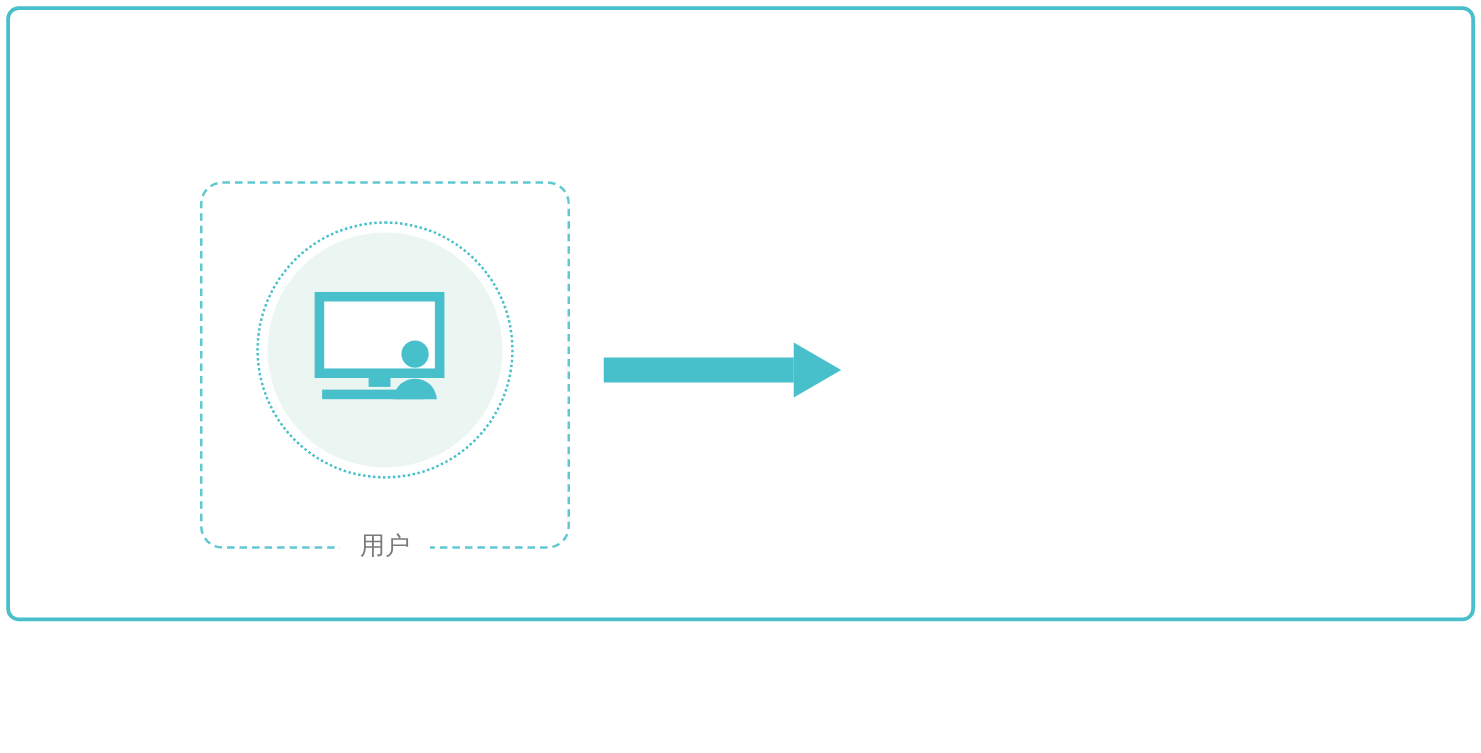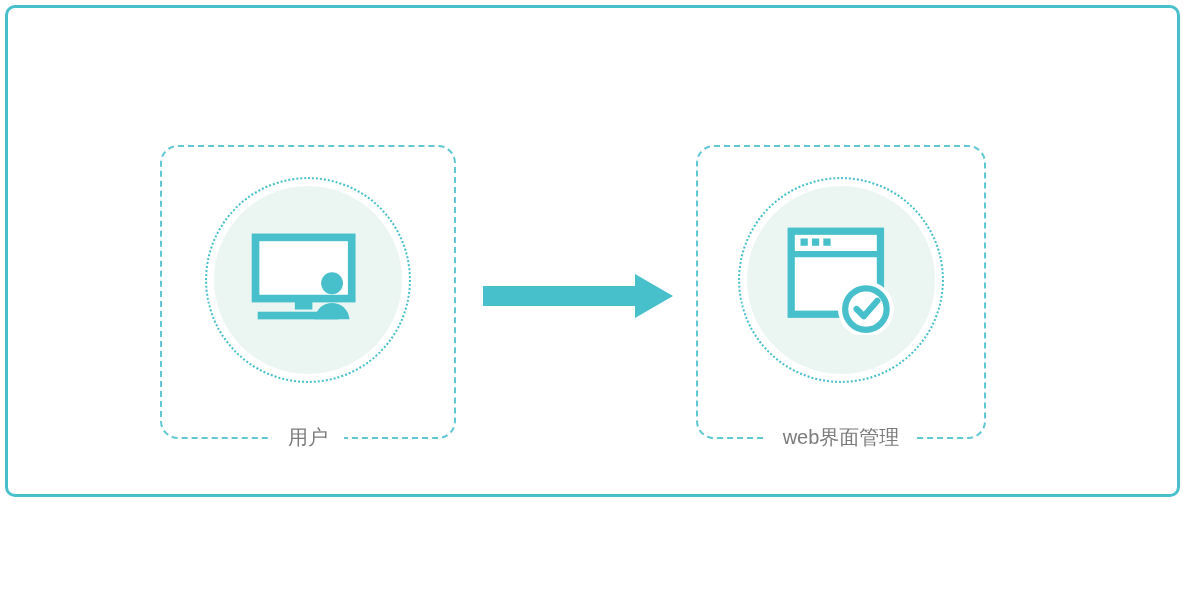--- a/index.html
+++ b/index.html
@@ -43,30 +43,13 @@
       </div>
     </div>
     <div class="node-label">用户</div>
   </div>
 
   <div class="arrow">
     <div class="arrow-body"></div>
     <div class="arrow-head"></div>
   </div>
 
-  <div class="node node-web">
-    <div class="circle">
-      <div class="circle-fill">
-        <svg class="icon-svg" width="110" height="110" viewBox="0 0 106 106" fill="none" xmlns="http://www.w3.org/2000/svg">
-          <rect x="5" y="6" width="86" height="80" fill="#FFFFFF" stroke="currentColor" stroke-width="7"></rect>
-          <line x1="5" y1="28" x2="91" y2="28" stroke="currentColor" stroke-width="6"></line>
-          <rect x="14" y="13" width="7" height="7" fill="currentColor"></rect>
-          <rect x="25" y="13" width="7" height="7" fill="currentColor"></rect>
-          <rect x="36" y="13" width="7" height="7" fill="currentColor"></rect>
-          <circle cx="77" cy="81" r="27" fill="#FFFFFF"></circle>
-          <circle cx="77" cy="81" r="20" fill="#FFFFFF" stroke="currentColor" stroke-width="6"></circle>
-          <path d="M68 81 L75 88 L88 73" stroke="currentColor" stroke-width="6" fill="none" stroke-linecap="round" stroke-linejoin="round"></path>
-        </svg>
-      </div>
-    </div>
-    <div class="node-label">web界面管理</div>
-  </div>
 </div>
 
 </body></html>

